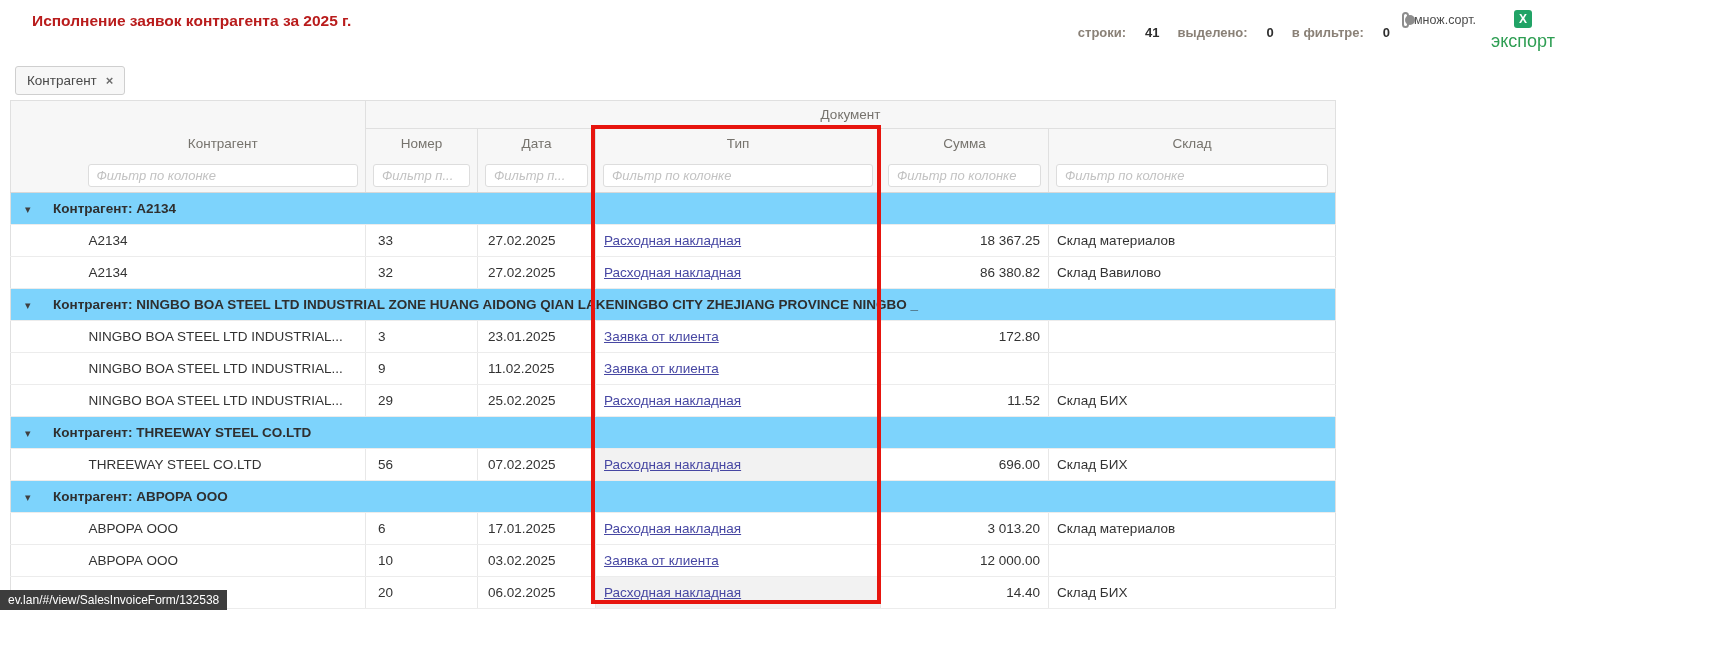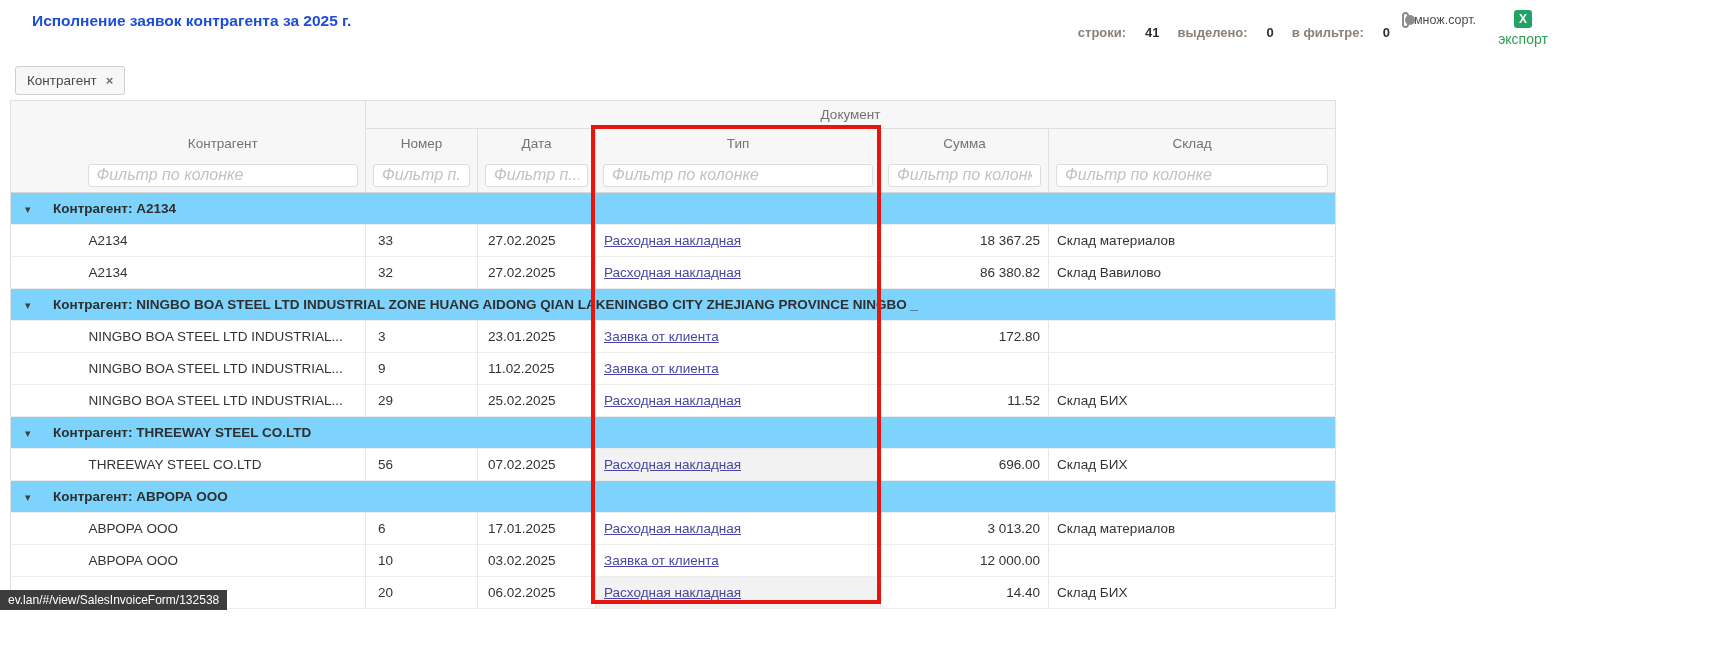--- a/index.html
+++ b/index.html
@@ -1,47 +1,47 @@
 <!DOCTYPE html>
 <html><head>
 <meta charset="utf-8">
 <style>
   * { box-sizing: border-box; margin: 0; padding: 0; }
   html, body { background: #fff; }
   body { font-family: "Liberation Sans", "DejaVu Sans", sans-serif; }
   .page { position: relative; width: 1720px; height: 665px; background: #fff; overflow: hidden; }
 
-  .title { position: absolute; left: 32px; top: 12px; font-size: 15.5px; font-weight: bold; color: #1d4ed8; }
+  .title { position: absolute; left: 32px; top: 12px; font-size: 15.5px; font-weight: bold; color: #b91c1c; }
 
   .stats { position: absolute; top: 25px; right: 330px; display: flex; gap: 18px; font-size: 13px; align-items: baseline; }
   .stat-label { color: #8a8177; font-weight: bold; }
   .stat-value { color: #2e2e2e; font-weight: bold; margin-left: 19px; }
 
   .multisort { position: absolute; left: 1402px; top: 12px; width: 74px; display: flex; flex-direction: row; align-items: center; gap: 5px; }
   .toggle { width: 34px; height: 16px; border: 2px solid #8d8d8d; border-radius: 9px; position: relative; cursor: pointer; background: #fff; }
   .knob { position: absolute; left: 1px; top: 1px; width: 10px; height: 10px; border-radius: 50%; background: #8d8d8d; }
   .multisort-label { font-size: 12.5px; color: #4c4c4c; }
 
   .export { position: absolute; left: 1496px; top: 10px; width: 54px; display: flex; flex-direction: column; align-items: center; gap: 3px; cursor: pointer; }
   .excel-icon { width: 18px; height: 18px; background: #21a366; border-radius: 3px; color: #fff; font-weight: bold; font-size: 12px; display: flex; align-items: center; justify-content: center; }
-  .export-label { font-size: 14px; color: #2e9e53; }
+  .export-label { font-size: 18px; color: #2e9e53; }
 
   .chip { position: absolute; left: 15px; top: 66px; display: inline-flex; align-items: center; gap: 9px; padding: 6px 11px; background: #f7f7f7; border: 1px solid #cfcfcf; border-radius: 3px; font-size: 13.5px; color: #4a4a4a; }
   .chip-close { color: #6d6d6d; font-size: 13px; cursor: pointer; font-weight: bold; }
 
   table.grid { position: absolute; left: 10px; top: 100px; width: 1325px; border-collapse: collapse; table-layout: fixed; border: 1px solid #e0e0e0; font-size: 13.5px; color: #333; background: #fff; padding-left: 6px; }
   thead td, thead th { background: #f7f7f7; font-weight: normal; color: #76736d; }
   tr.rowA { height: 28px; }
   tr.rowA .doc-group { border-left: 1px solid #e0e0e0; border-bottom: 1px solid #e0e0e0; text-align: center; }
   tr.rowB { height: 30px; }
   tr.rowB th { text-align: center; font-size: 13.5px; }
   .vline { border-left: 1px solid #e0e0e0; }
   tr.rowC { height: 34px; }
   tr.rowC td { border-bottom: 1px solid #d8d8d8; }
-  .filter-input { width: calc(100% - 14px); margin: 0 7px; height: 23px; border: 1px solid #ddd; border-radius: 3px; background: #fff; font-family: inherit; font-size: 16px; font-style: italic; color: #1d4ed8; padding: 0 8px; outline: none; }
+  .filter-input { width: calc(100% - 14px); margin: 0 7px; height: 23px; border: 1px solid #ddd; border-radius: 3px; background: #fff; font-family: inherit; font-size: 13px; font-style: italic; color: #1d4ed8; padding: 0 8px; outline: none; }
   .filter-input::placeholder { color: #c2c2c2; font-style: italic; opacity: 1; }
 
   tbody tr { height: 32px; background: #fff; }
   tbody td { border-bottom: 1px solid #ececec; padding: 0 8px; white-space: nowrap; overflow: hidden; }
   tbody td.c-number { border-left: 1px solid #e8e8e8; padding-left: 12px; }
   tbody td.c-date   { border-left: 1px solid #e8e8e8; padding-left: 10px; }
   tbody td.c-type   { border-left: 1px solid #e8e8e8; }
   tbody td.c-sum    { border-left: 1px solid #e8e8e8; text-align: right; }
   tbody td.c-sklad  { border-left: 1px solid #e8e8e8; }
   tr.group-row td { background: #7dd3fc; padding-left: 14px; }

